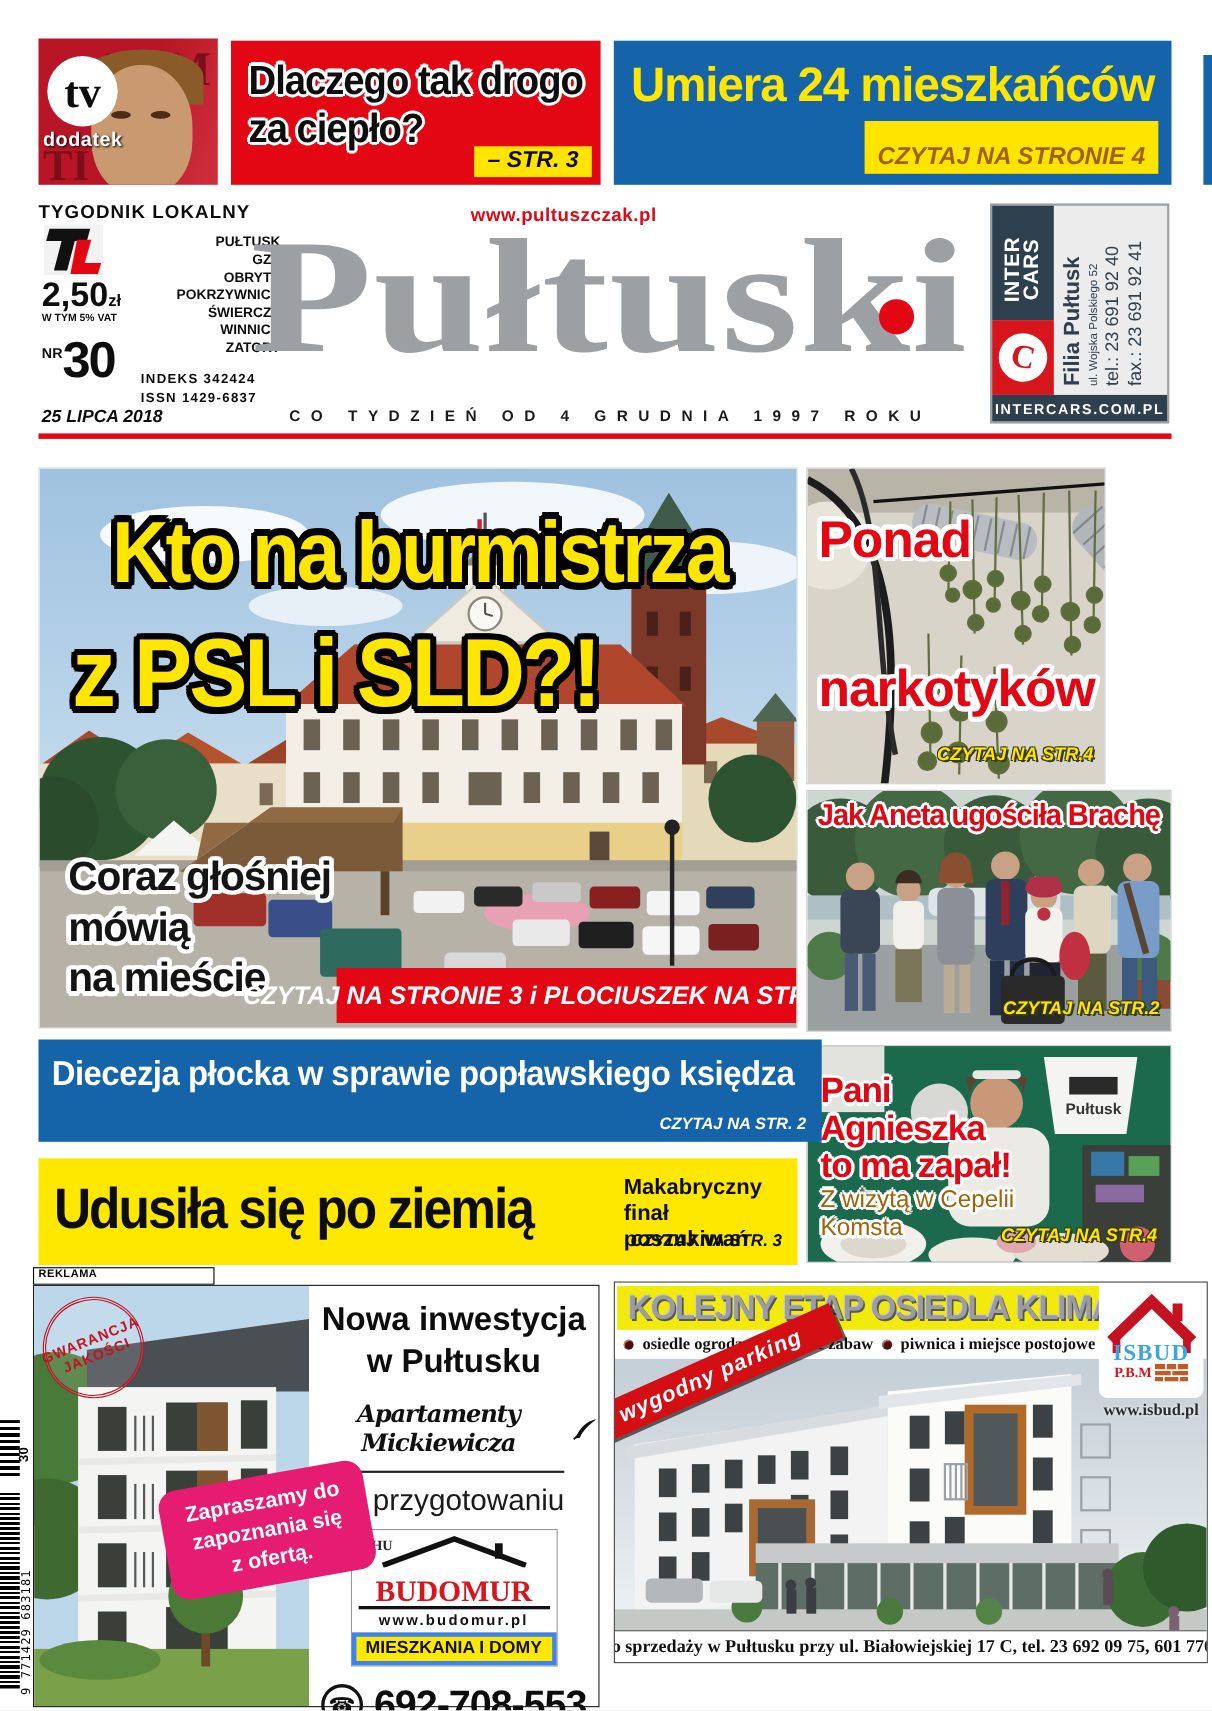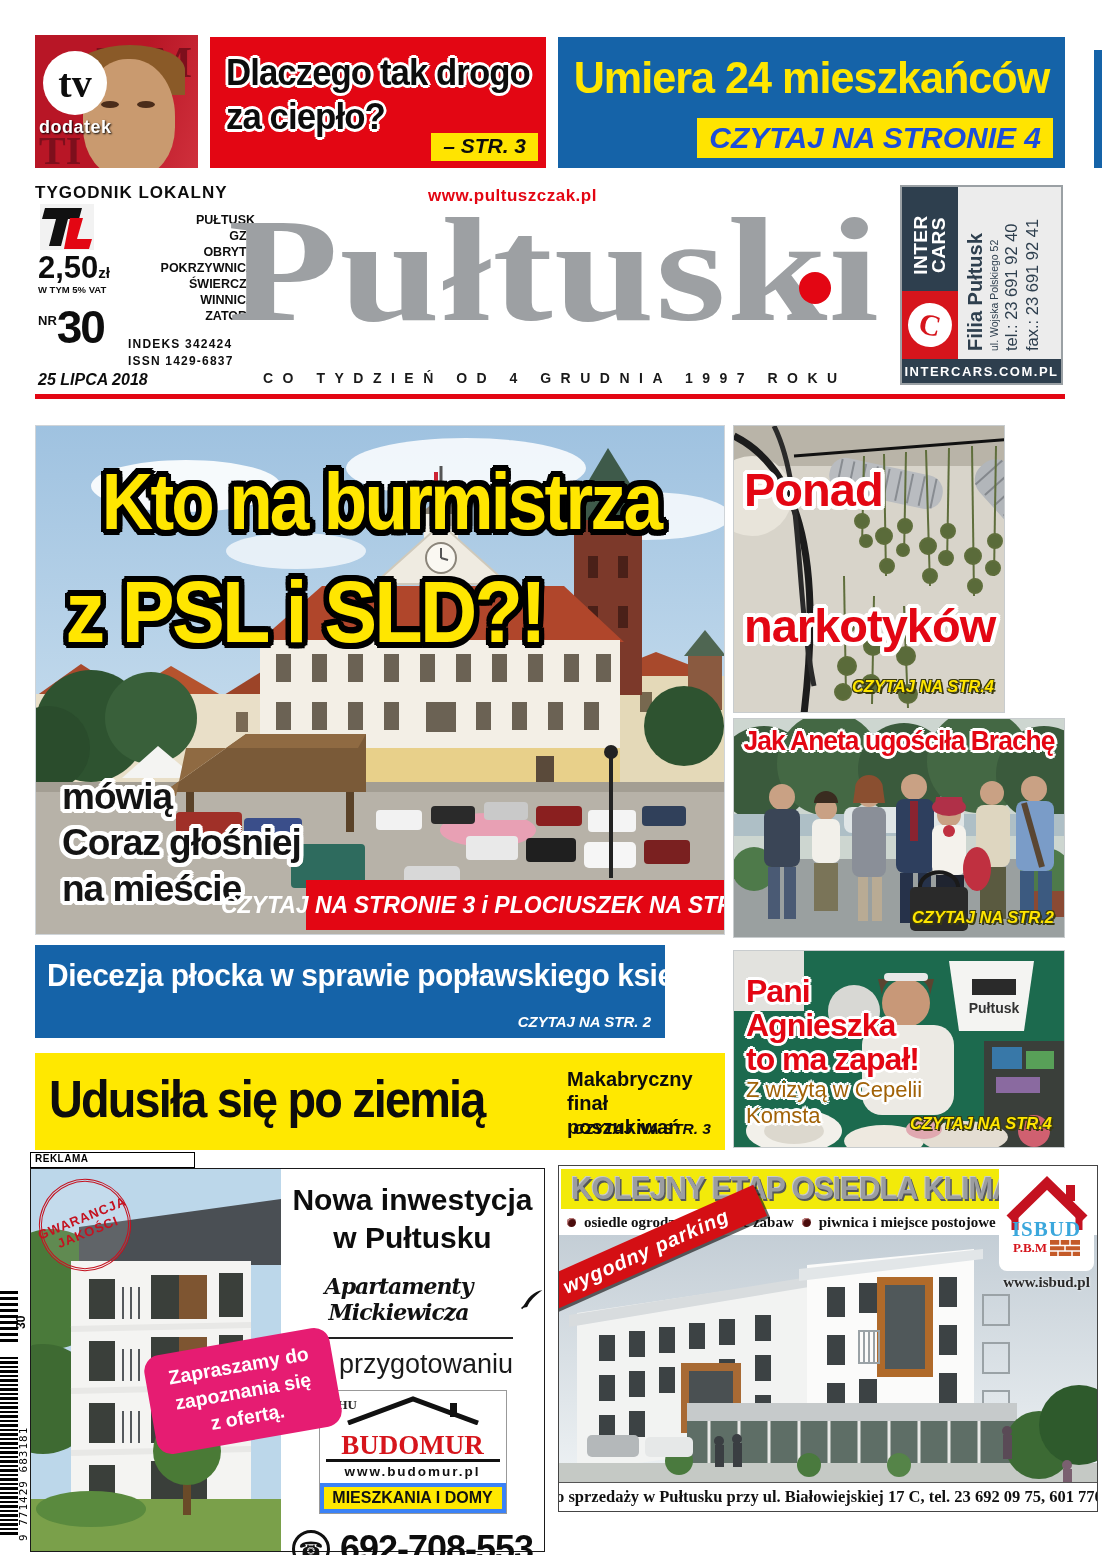--- a/index.html
+++ b/index.html
@@ -22,21 +22,21 @@
   .tv-eye { position:absolute; width:18px; height:7px; background:#4a2c1a; border-radius:50%; }
   .tv-circle { position:absolute; left:8px; top:16px; width:64px; height:64px; background:#fff; border-radius:50%; display:flex; align-items:center; justify-content:center; font-weight:bold; font-size:40px; color:#0d0d0d; font-family:"Liberation Serif",serif; }
   .tv-dodatek { position:absolute; left:4px; top:82px; color:#fff; font-weight:bold; font-size:18px; letter-spacing:0.5px; text-shadow:1px 1px 2px #000;text-align:right; }
 
   .heat-box { left:210px; top:37px; width:336px; height:131px; background:#e30613; padding:14px 0 0 16px; }
   .heat-line { color:#0d0d0d; font-weight:bold; font-size:37px; line-height:1.18; letter-spacing:-1px; transform:scaleX(0.94); transform-origin:left; white-space:nowrap; }
   .heat-badge { position:absolute; right:8px; bottom:7px; background:#ffe400; color:#0d0d0d; font-weight:bold; font-style:italic; font-size:21px; padding:1px 12px 3px 12px; }
 
   .deaths-box { left:558px; top:37px; width:507px; height:131px; background:#1563a8; }
   .deaths-h { position:absolute; left:0; top:16px; width:100%; text-align:center; color:#ffe600; font-weight:bold; font-size:44px; letter-spacing:-1px; transform:scaleX(0.98); white-space:nowrap; }
-  .deaths-badge { position:absolute; right:12px; bottom:10px; background:#ffe400; color:#1d4ed8; font-weight:bold; font-style:italic; font-size:30px; padding:3px 12px 3px 12px; }
+  .deaths-badge { position:absolute; right:12px; bottom:10px; background:#ffe400; color:#a16207; font-weight:bold; font-style:italic; font-size:22px; padding:19px 12px 3px 12px; }
   .right-sliver { left:1094px; top:50px; width:8px; height:118px; background:#1563a8; }
 
   
   .local-weekly { left:35px; top:183px; font-size:17px; font-weight:bold; letter-spacing:1px; color:#0d0d0d; }
   .tl-logo { left:40px; top:204px; }
   .price { left:38px; top:250px; font-weight:bold; color:#0d0d0d; }
   .price .big { font-size:31px; }
   .price .zl { font-size:15px; }
   .vat { left:38px; top:284px; font-size:9.5px; font-weight:bold; color:#0d0d0d; }
   .towns { left:110px; top:212px; width:145px; text-align:right; font-size:12.5px; font-weight:bold; line-height:16px; color:#0d0d0d; }
@@ -77,21 +77,21 @@
   .drugs { left:733px; top:425px; width:272px; height:288px; }
   .drugs-h { position:absolute; left:10px; font-weight:bold; font-size:47px; color:#e30613; letter-spacing:-1px; line-height:1; }
   .pg-yellow { position:absolute; color:#ffe600; font-style:italic; font-weight:bold; font-size:16.5px; }
   .aneta { left:733px; top:718px; width:332px; height:220px; }
   .aneta-h { position:absolute; left:0; top:6px; width:100%; text-align:center; font-weight:bold; font-size:27.5px; color:#e30613; letter-spacing:-1px; transform:scaleX(0.96); }
   .agn { left:733px; top:950px; width:332px; height:198px; }
   .agn-h { position:absolute; left:12px; font-weight:bold; font-size:32px; color:#e30613; letter-spacing:-1px; line-height:1; }
   .agn-sub { position:absolute; left:12px; font-weight:normal; font-size:22px; color:#a16207; line-height:1; }
 
   
-  .diocese { left:35px; top:945px; width:630px; height:93px; background:#1563a8; }
+  .diocese { left:35px; top:945px; width:712px; height:93px; background:#1563a8; }
   .diocese-h { position:absolute; left:12px; top:12px; color:#fff; font-weight:bold; font-size:31.5px; letter-spacing:-0.5px; transform:scaleX(0.95); transform-origin:left; white-space:nowrap; }
   .diocese-pg { position:absolute; right:14px; bottom:8px; color:#fff; font-style:italic; font-weight:bold; font-size:15px; }
   .suffo { left:35px; top:1053px; width:690px; height:97px; background:#ffe800; }
   .suffo-h { position:absolute; left:14px; top:16px; color:#0d0d0d; font-weight:bold; font-size:52px; letter-spacing:-2px; transform:scaleX(0.9); transform-origin:left; white-space:nowrap; }
   .suffo-sub { position:absolute; left:532px; top:14px; color:#0d0d0d; font-weight:bold; font-size:20px; line-height:24px; }
   .suffo-pg { position:absolute; right:14px; bottom:12px; color:#0d0d0d; font-style:italic; font-weight:bold; font-size:15.5px; }
 
   
   .reklama { left:30px; top:1152px; width:165px; height:16px; border:1px solid #000; background:#fff; font-size:10px; font-weight:bold; padding-left:4px; letter-spacing:0.5px; }
   .ad-left { left:30px; top:1168px; width:515px; height:384px; border:1px solid #1a1a1a; background:#fff; overflow:visible; }
@@ -318,22 +318,22 @@
       <rect x="548" y="416" width="52" height="26" rx="5" fill="#f6f6f6"></rect>
       <rect x="608" y="414" width="46" height="24" rx="4" fill="#7a2020"></rect>
       <rect x="368" y="440" width="56" height="26" rx="5" fill="#d8d8d8"></rect>
       <rect x="300" y="462" width="60" height="28" rx="5" fill="#303030"></rect>
       <line x1="575" y1="330" x2="575" y2="452" stroke="#222" stroke-width="4"></line>
       <circle cx="575" cy="326" r="7" fill="#222"></circle>
     </svg>
     <div class="lead-h1 ob6">Kto na burmistrza</div>
     <div class="lead-h2 ob6">z PSL i SLD?!</div>
     <div class="lead-sub ow4">
+      <div>Coraz głośniej</div>
       <div>mówią</div>
-      <div>Coraz głośniej</div>
       <div>na mieście</div>
     </div>
     <div class="lead-banner">CZYTAJ NA STRONIE 3 i  PLOCIUSZEK NA STRONIE 5</div>
   </div>
 
   <div class="abs ph drugs">
     <svg width="332" height="288" viewBox="0 0 332 288" style="position:absolute;left:0;top:0;">
       <rect width="332" height="288" fill="#d8d4ca"></rect>
       <rect x="0" y="0" width="332" height="40" fill="#b9b4a8"></rect>
       <circle cx="18" cy="70" r="40" fill="#e8e4da"></circle>

